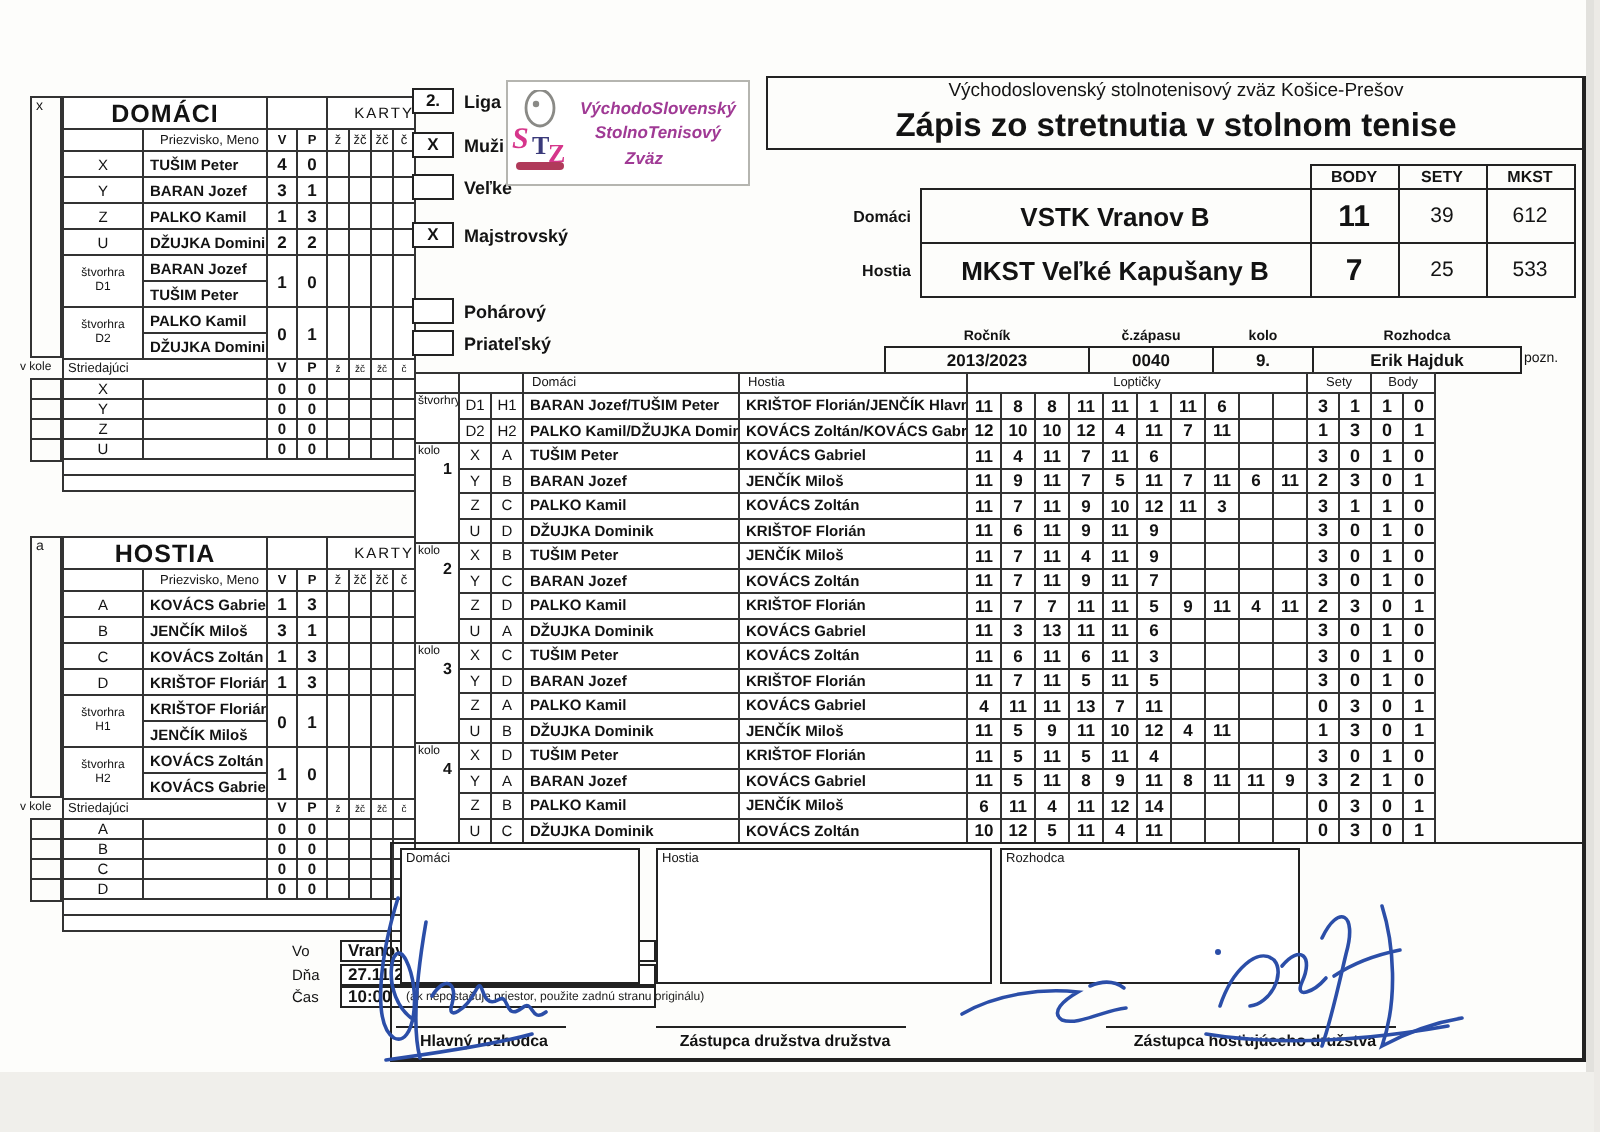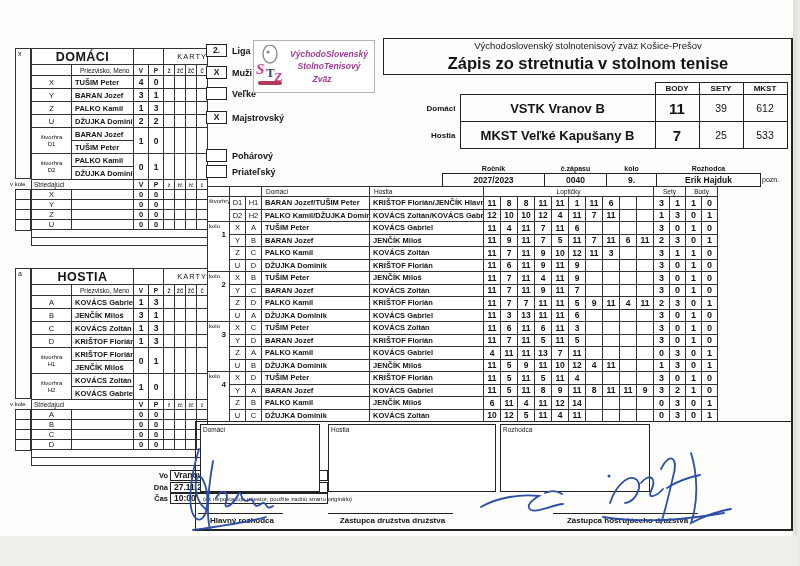--- a/index.html
+++ b/index.html
@@ -27,21 +27,21 @@
 .key{text-align:center;font-size:7.5px}
 .dk{font-size:6px;line-height:1.15;text-align:center}
 .roster .nm{font-size:7.5px;font-weight:bold;padding-left:3px}
 .num{text-align:center;font-size:8.5px;font-weight:bold}
 .shr td{height:10px}
 .sh{font-size:6.5px;padding-left:2px}
 .sr td{height:10px}
 .er td{height:8px}
 
 .vrow{position:absolute;display:flex;height:11px;align-items:stretch}
-.vlbl{width:24px;text-align:right;font-size:7.5px;font-weight:bold;padding-right:2px;line-height:11px}
+.vlbl{width:24px;font-size:7.5px;font-weight:normal;padding-right:2px;line-height:11px}
 .vval{width:158px;border:1px solid #222;font-size:8.5px;font-weight:bold;padding-left:3px;line-height:9px;background:#fff}
 
 .chk{position:absolute;display:flex;align-items:center;gap:5px}
 .cbox{width:21px;height:13px;border:1.5px solid #222;font-size:8.5px;font-weight:bold;text-align:center;line-height:11px;background:#fff}
 .clbl{font-size:9px;font-weight:bold}
 
 #logo{left:253px;top:40px;width:122px;height:53px;border:1px solid #b5b5b0;display:flex;align-items:center;background:#fff;padding:2px}
 #logo .ltxt{flex:1;text-align:center;font-weight:bold;font-size:8.5px;line-height:1.45;font-style:italic}
 #logo .l3{text-align:center;padding-right:14px}
 
@@ -515,21 +515,21 @@
           <col style="width:104px">
         </colgroup>
         <tbody>
           <tr class="lrow">
             <td>Ročník</td>
             <td>č.zápasu</td>
             <td>kolo</td>
             <td>Rozhodca</td>
           </tr>
           <tr class="vrow2">
-            <td>2027/2023</td>
+            <td>2013/2023</td>
             <td>0040</td>
             <td>9.</td>
             <td>Erik Hajduk</td>
           </tr>
         </tbody>
       </table>
     </div>
   <div class="abs" id="pozn" style="left:762px;top:176px">pozn.</div>
 
   <div class="abs" id="mgrid" style="left:207px;top:186px">

